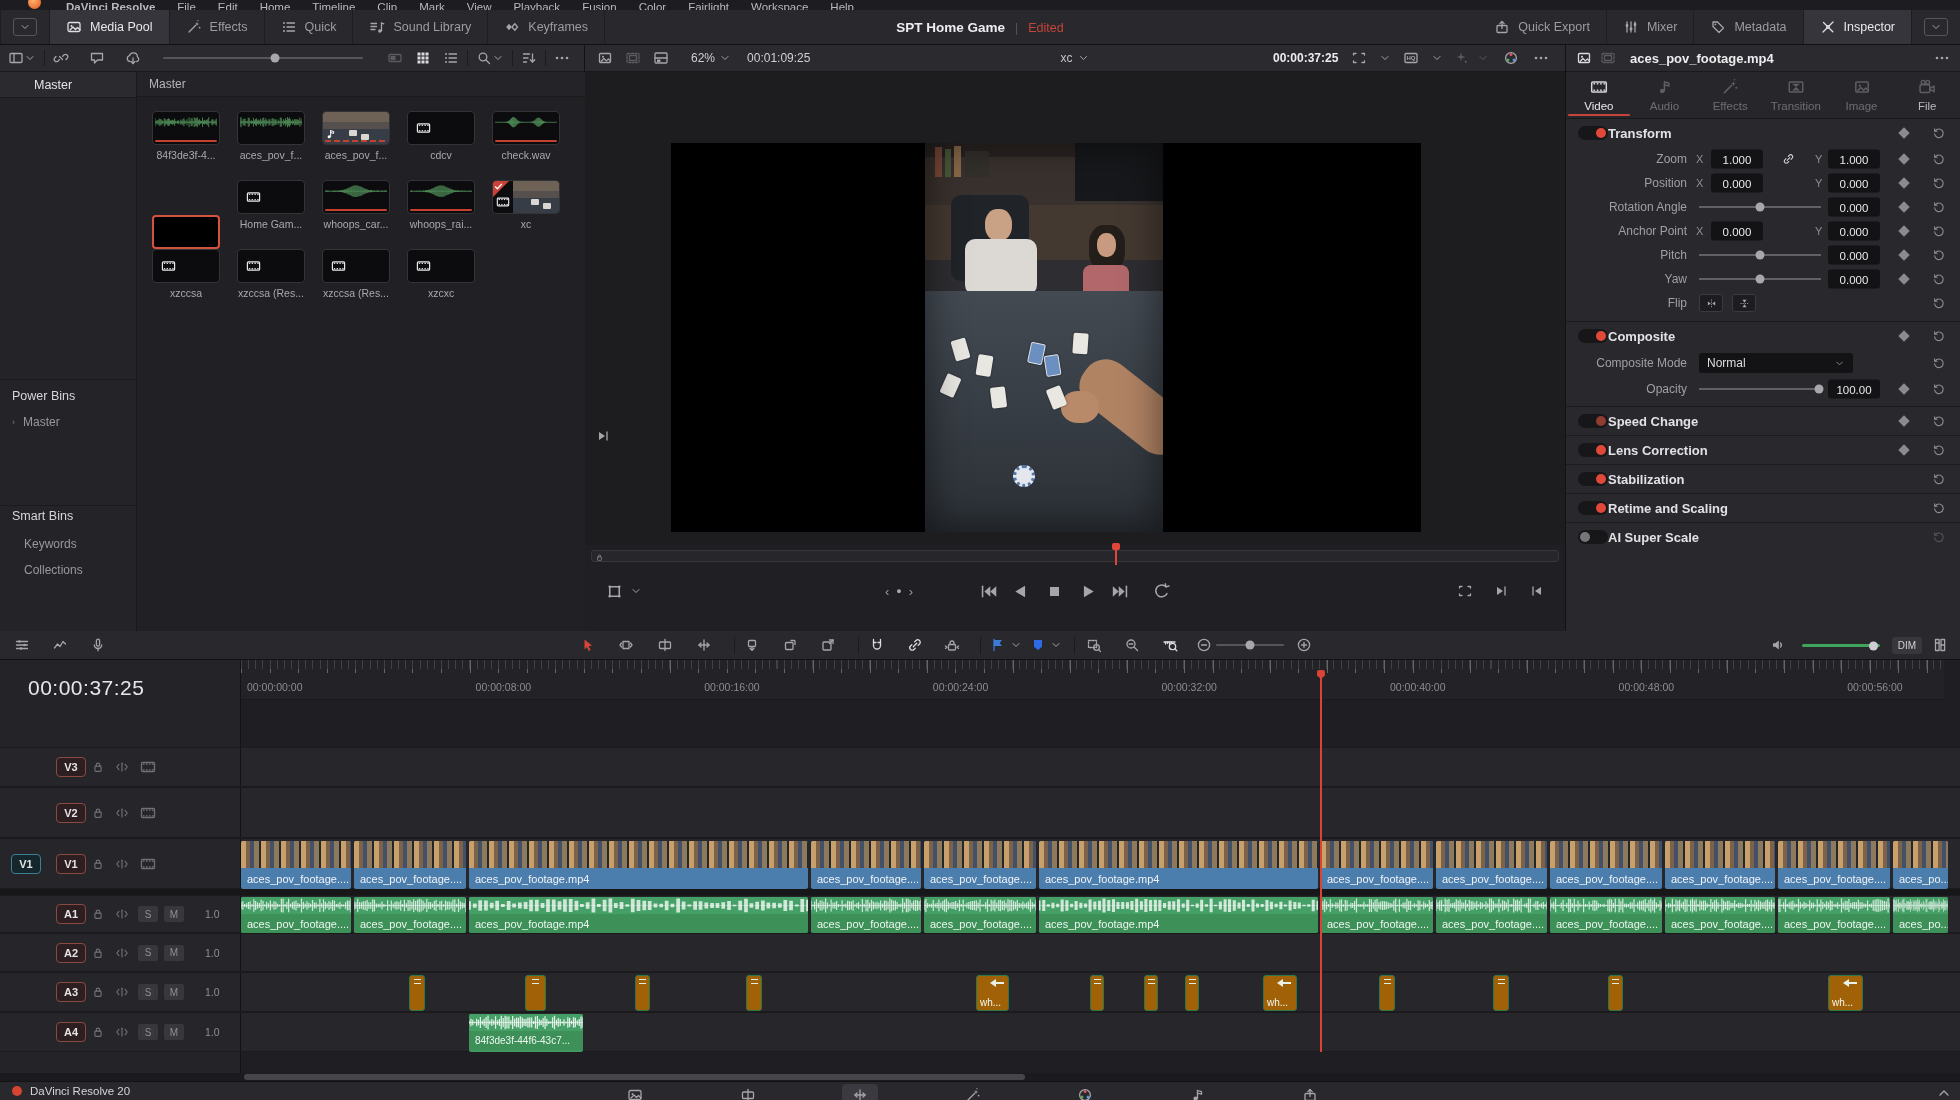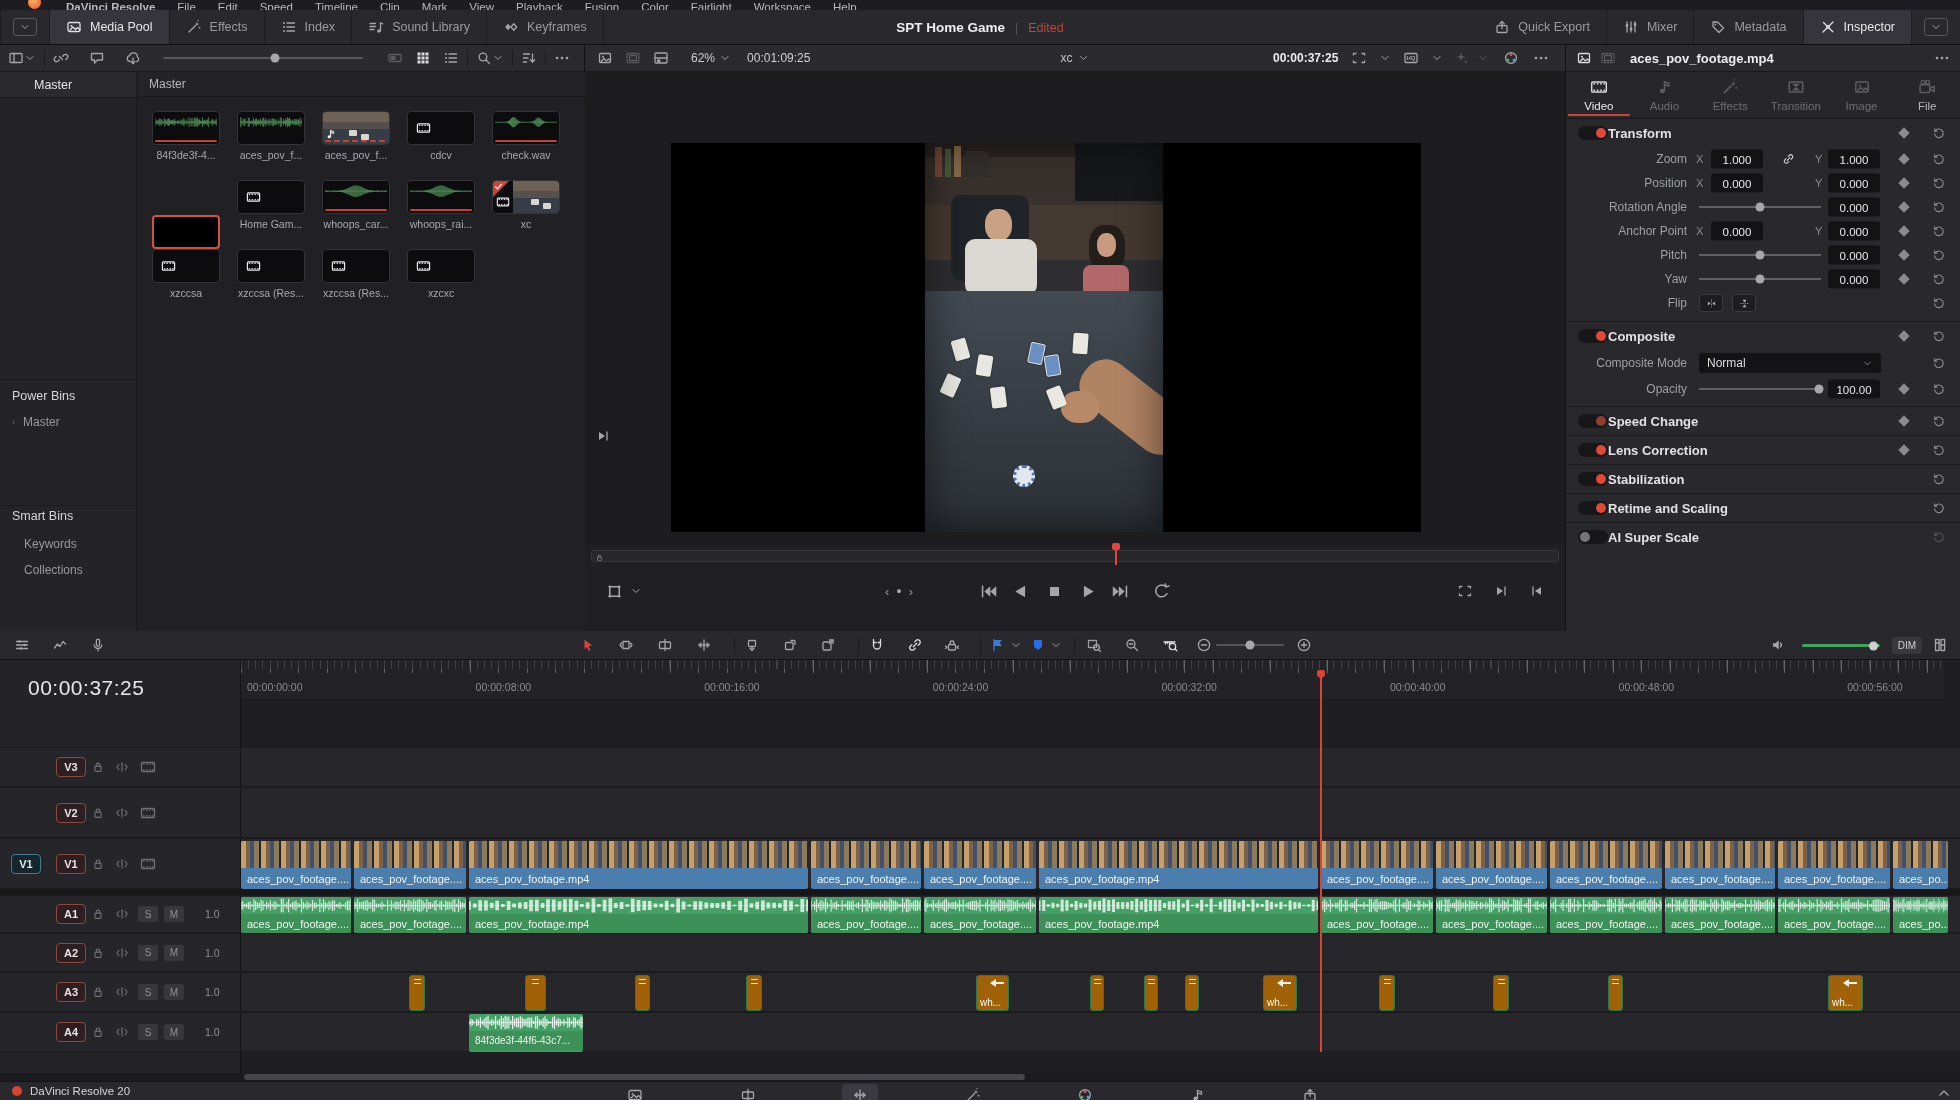--- a/index.html
+++ b/index.html
@@ -100,21 +100,21 @@
   .kf{width:8px;height:8px;background:#8b8b8f;transform:rotate(45deg);position:absolute;right:52px;top:50%;margin-top:-4px}
   .trow{position:relative;height:24px}
   .trow .lbl{position:absolute;right:273px;top:50%;transform:translateY(-50%);font-size:12px;color:#9fa0a3;white-space:nowrap}
   .trow .axis{position:absolute;font-size:11px;color:#8e8e92;top:50%;transform:translateY(-50%)}
   .field{position:absolute;top:50%;transform:translateY(-50%);width:52px;height:19px;background:#131316;border-radius:3px;
     display:flex;align-items:center;justify-content:center;font-size:11.5px;color:#e8e8ea}
   .hsl{position:absolute;top:50%;height:2px;background:#606065;transform:translateY(-50%)}
   .hsl .knob{position:absolute;top:50%;transform:translate(-50%,-50%);width:9px;height:9px;border-radius:50%;background:#a8a8ac}
   .flipbtn{position:absolute;top:50%;transform:translateY(-50%);width:24px;height:18px;background:#1d1d21;border:1px solid #3a3a3f;border-radius:3px;
     display:flex;align-items:center;justify-content:center;color:#a8a8ac}
-  .dropdown{position:absolute;left:133px;width:182px;height:20px;top:50%;transform:translateY(-50%);background:#131316;border-radius:3px;
+  .dropdown{position:absolute;left:133px;width:154px;height:20px;top:50%;transform:translateY(-50%);background:#131316;border-radius:3px;
     display:flex;align-items:center;font-size:12px;color:#dededf;padding:0 8px;justify-content:space-between}
   
   #tltb{left:0;top:631px;width:1960px;height:29px;background:#28282d;border-bottom:1px solid #111114}
   #tltb .ic{position:absolute;top:50%;transform:translateY(-50%)}
   #tltb .vsep{position:absolute;top:6px;width:1px;height:17px;background:#1b1b1e}
   #dimbtn{position:absolute;left:1892px;top:6px;width:30px;height:17px;background:#37373c;border-radius:3px;
     font-size:10px;color:#cfcfd3;display:flex;align-items:center;justify-content:center}
   .volume{position:absolute;left:1802px;top:13px;width:78px;height:3px;background:#3fa45c;border-radius:2px}
   .volume .knob{position:absolute;right:2px;top:50%;transform:translate(0,-50%);width:9px;height:9px;border-radius:50%;background:#cfcfd3}
   
@@ -166,21 +166,21 @@
 </head>
 <body>
 
 <div id="app">
 
   <div id="menubar" class="abs">
     <span class="appdot"></span>
   <span style="font-weight: 700;">DaVinci Resolve</span>
       <span>File</span>
       <span>Edit</span>
-      <span>Speed</span>
+      <span>Home</span>
       <span>Timeline</span>
       <span>Clip</span>
       <span>Mark</span>
       <span>View</span>
       <span>Playback</span>
       <span>Fusion</span>
       <span>Color</span>
       <span>Fairlight</span>
       <span>Workspace</span>
       <span>Help</span>
@@ -221,21 +221,21 @@
       <span class="ic">
           <svg viewBox="0 0 16 16" xmlns="http://www.w3.org/2000/svg">
             <circle class="f" cx="3" cy="4" r="1"></circle>
             <circle class="f" cx="3" cy="8" r="1"></circle>
             <circle class="f" cx="3" cy="12" r="1"></circle>
             <line x1="6" y1="4" x2="13.5" y2="4"></line>
             <line x1="6" y1="8" x2="13.5" y2="8"></line>
             <line x1="6" y1="12" x2="13.5" y2="12"></line>
           </svg>
         </span>
-      <span>Index</span>
+      <span>Quick</span>
     </div>
     <div class="tb-btn">
       <span class="ic">
           <svg viewBox="0 0 16 16" xmlns="http://www.w3.org/2000/svg">
             <line x1="2" y1="4.5" x2="7.5" y2="4.5"></line>
             <line x1="2" y1="7.5" x2="7.5" y2="7.5"></line>
             <line x1="2" y1="10.5" x2="6" y2="10.5"></line>
             <circle class="f" cx="10.8" cy="12" r="1.7"></circle>
             <line x1="12.5" y1="12" x2="12.5" y2="4"></line>
             <line x1="12.5" y1="4" x2="14.8" y2="4.8"></line>

